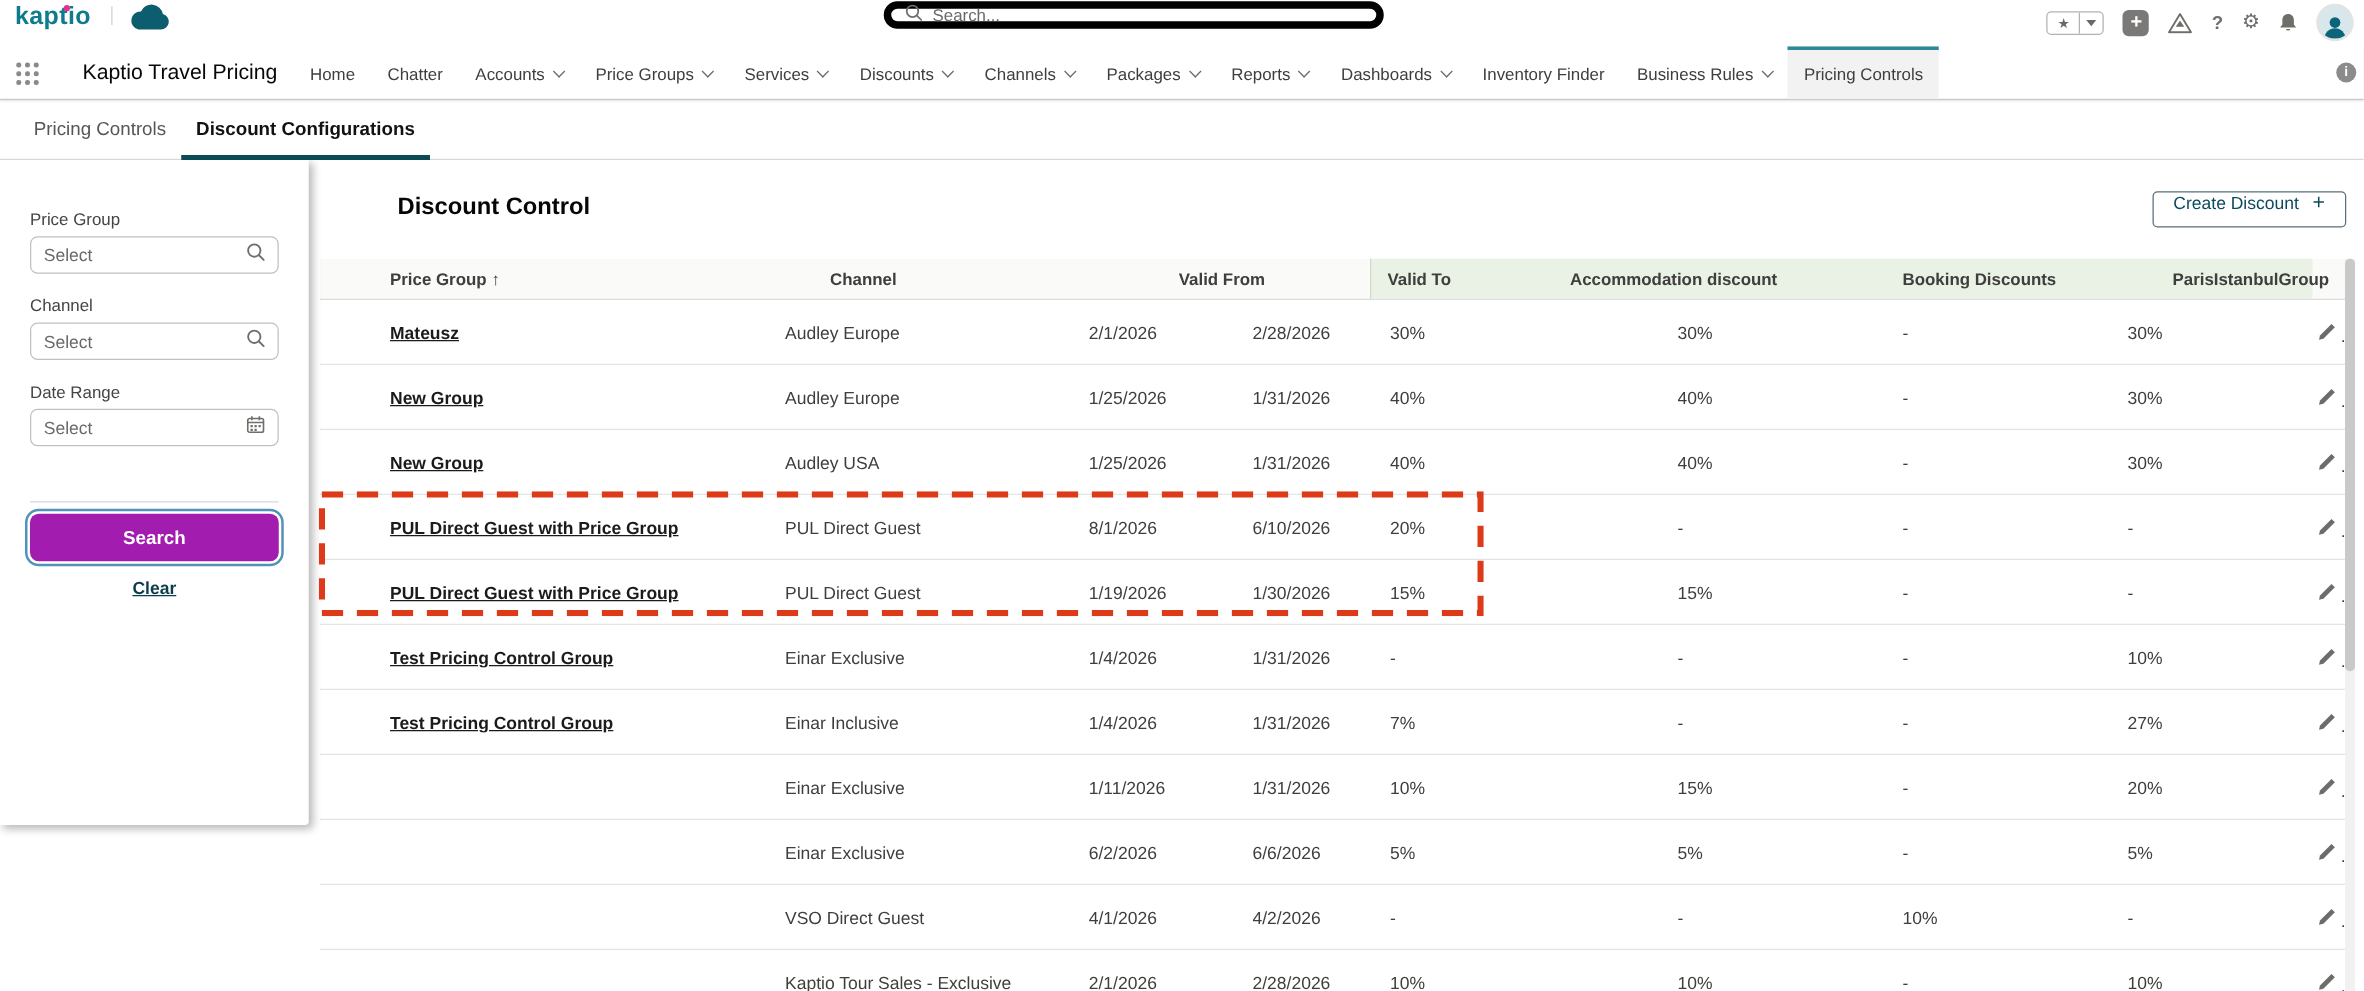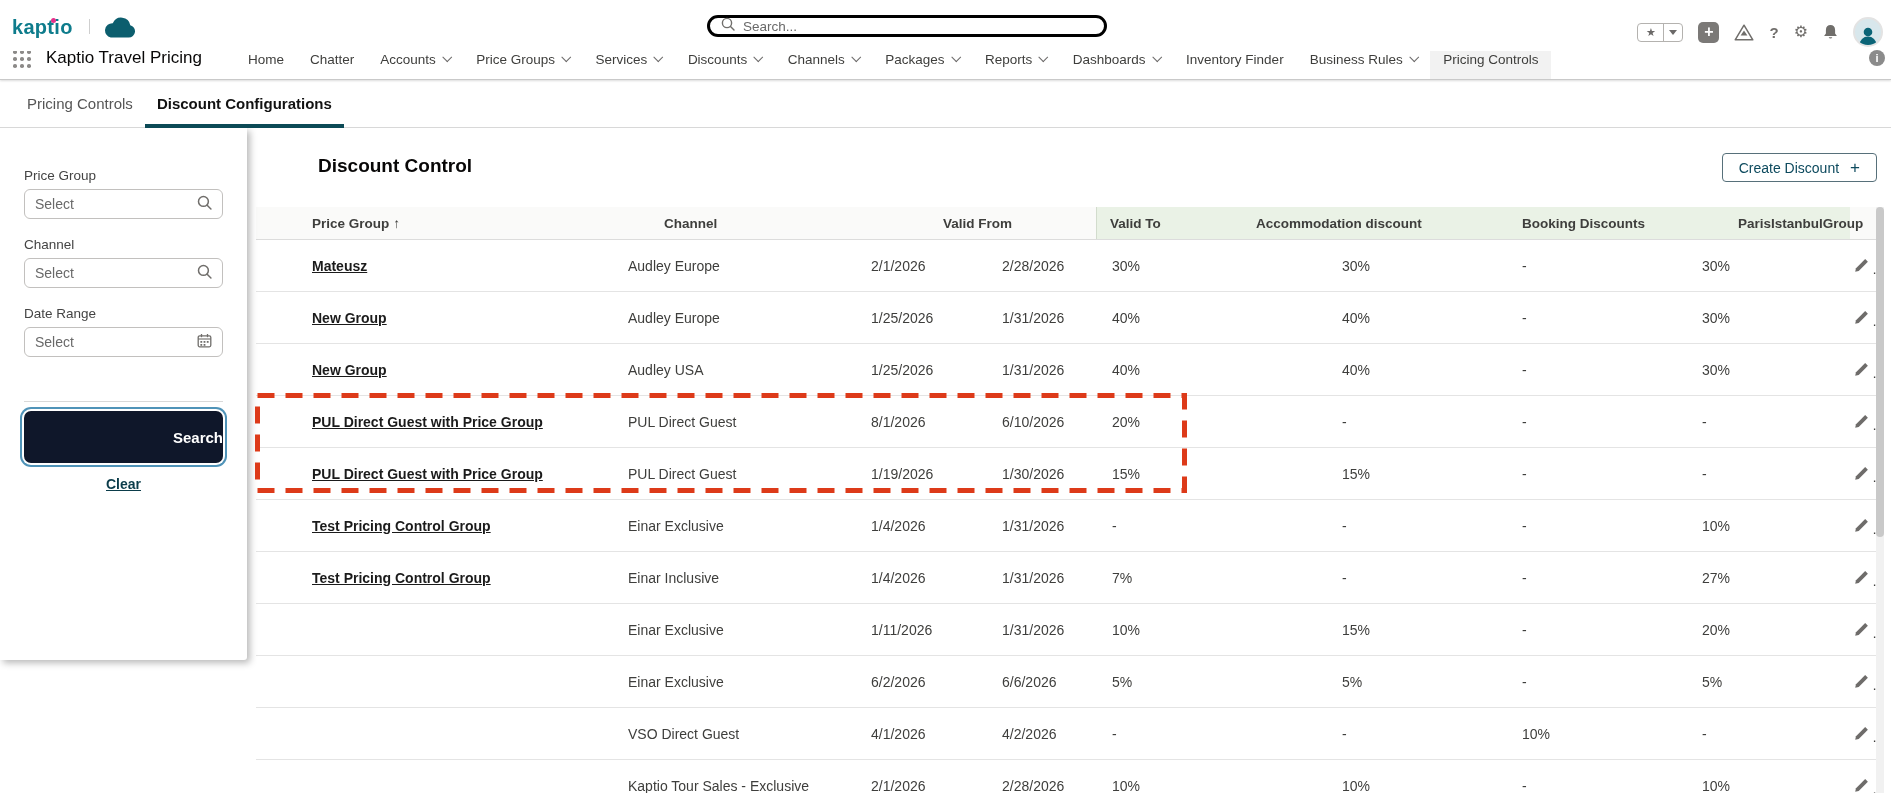--- a/index.html
+++ b/index.html
@@ -1,68 +1,68 @@
 <!DOCTYPE html>
 <html><head>
 <meta charset="utf-8">
 <style>
   * { margin:0; padding:0; box-sizing:border-box; }
   html,body { width:1891px; height:793px; overflow:hidden; }
   body { font-family:"Liberation Sans", sans-serif; background:#fff; position:relative; color:#3e3e3c; }
 
   
-  .topbar { position:absolute; top:14px; left:0; right:0; height:37px; background:#fff; z-index:20; }
+  .topbar { position:absolute; top:0; left:0; right:0; height:37px; background:#fff; z-index:20; }
   .logo { position:absolute; left:12px; top:2px; font-size:20px; font-weight:bold; color:#0E7C8C; letter-spacing:.3px; }
   .logo::after { content:""; position:absolute; left:38.5px; top:2px; width:5px; height:5px; border-radius:50%; background:#E5318B; }
   .logo-divider { position:absolute; left:89px; top:5px; width:1px; height:15px; background:#cfcfcf; }
   .cloud-icon { position:absolute; left:103px; top:3px; }
-  .searchbox { position:absolute; left:707px; top:1px; width:400px; height:22px; border:3px solid #000000; border-radius:11px; background:#fff; display:flex; align-items:center; gap:8px; padding:0 11px; }
+  .searchbox { position:absolute; left:707px; top:1px; width:400px; height:22px; border:6px solid #000000; border-radius:11px; background:#fff; display:flex; align-items:center; gap:8px; padding:0 11px; }
   .searchbox input { flex:1; border:0; outline:0; font-family:inherit; font-size:13.5px; color:#444; background:transparent; }
   ::placeholder { color:#696969; opacity:1; }
   .gicons { position:absolute; right:8px; top:1px; display:flex; align-items:center; gap:15px; height:34px; }
   .fav { display:flex; height:19px; border:1px solid #b4b2af; border-radius:4px; overflow:hidden; background:#fff; }
   .fav-star { width:25px; display:grid; place-items:center; font-size:11px; color:#6b6968; cursor:pointer; }
   .fav-caret { width:19px; display:grid; place-items:center; border-left:1px solid #b4b2af; cursor:pointer; }
   .caret-shape { width:0; height:0; border-left:4px solid transparent; border-right:4px solid transparent; border-top:5px solid #6b6968; }
   .gplus { width:21px; height:21px; border-radius:5px; background:#7b7977; color:#fff; font-size:16px; font-weight:bold; display:grid; place-items:center; line-height:1; cursor:pointer; }
   .gq { font-size:15px; font-weight:bold; color:#706e6b; cursor:pointer; }
   .ggear { font-size:16px; color:#706e6b; cursor:pointer; line-height:1; }
   .gbell { cursor:pointer; display:grid; place-items:center; }
   .avatar { width:30px; height:30px; border-radius:50%; background:#d8e7ec; border:2px solid #e3e3e3; display:flex; align-items:flex-end; justify-content:center; overflow:hidden; cursor:pointer; }
 
   
   .navbar { position:absolute; top:37px; left:0; right:0; height:43px; background:#fff; border-bottom:1px solid #c9c9c9; box-shadow:0 1px 2px rgba(0,0,0,.14); z-index:15; }
   .waffle { position:absolute; left:13px; top:13px; display:grid; grid-template-columns:repeat(3,1fr); gap:3.5px; cursor:pointer; }
   .waffle i { width:3.6px; height:3.6px; border-radius:50%; background:#8c8a88; }
-  .appname { position:absolute; left:46px; top:11px; font-size:17px; color:#080707; }
+  .appname { position:absolute; left:66px; top:11px; font-size:17px; color:#080707; }
   .nav-tabs { position:absolute; left:235px; top:0; height:100%; display:flex;text-align:center; }
   .nav-tab { display:flex; align-items:center; gap:8px; padding:0 13px; font-size:13.5px; color:#3e3e3c; border-top:3px solid transparent; cursor:pointer; white-space:nowrap; }
   .nav-tab.active { background:#f2f2f2; border-top-color:#2E8A98; }
   .chev { width:6.5px; height:6.5px; border-right:1.4px solid #6b6968; border-bottom:1.4px solid #6b6968; transform:rotate(45deg) translate(-1px,-1px); margin-top:-3px; }
   .info-fab { position:absolute; left:1869px; top:50px; width:16px; height:16px; border-radius:50%; background:#8b8b8b; color:#fff; font-size:11px; font-weight:bold; display:grid; place-items:center; z-index:30; cursor:pointer; }
 
   
   .subtabbar { position:absolute; top:80px; left:0; right:0; height:48px; background:#fff; border-bottom:1px solid #d8d8d8; display:flex; align-items:center; padding-left:15px; z-index:10; }
   .subtab { height:100%; display:flex; align-items:center; padding:0 12px; font-size:15px; color:#565656; position:relative; cursor:pointer; white-space:nowrap; }
   .subtab.active { color:#121212; font-weight:bold; }
   .subtab.active::after { content:""; position:absolute; left:0; right:0; bottom:-1px; height:4px; background:#0C4A56; }
 
   
   .filters { position:absolute; left:0; top:128px; width:247px; height:532px; background:#fff; box-shadow:3px 3px 7px rgba(0,0,0,.28); padding:40px 24px 0 24px; z-index:8; border-radius:0 0 3px 0; }
   .f-label { font-size:13.5px; color:#444; margin-bottom:6px; }
   .sel { height:30px; border:1px solid #c2c0be; border-radius:6px; background:#fff; display:flex; align-items:center; gap:6px; padding:0 10px; margin-bottom:18px; }
   .sel input { flex:1; min-width:0; border:0; outline:0; font-family:inherit; font-size:14px; color:#444; background:transparent; }
   .f-divider { border:0; border-top:1px solid #d9d9d9; margin:44px 0 0 0; }
-  .search-btn { display:block; width:100%; height:52px; margin-top:9px; background:#0f172a; color:#fff; font-family:inherit; font-size:15px; font-weight:bold; border:0; border-radius:7px; box-shadow:0 0 0 2px #fff, 0 0 0 4px #4F93B8; cursor:pointer;text-align:right; }
+  .search-btn { display:block; width:100%; height:38px; margin-top:9px; background:#a21caf; color:#fff; font-family:inherit; font-size:15px; font-weight:bold; border:0; border-radius:7px; box-shadow:0 0 0 2px #fff, 0 0 0 4px #4F93B8; cursor:pointer; }
   .clear-btn { display:block; margin:13px auto 0 auto; background:none; border:0; font-family:inherit; font-size:14px; font-weight:bold; color:#0B3C4A; text-decoration:underline; cursor:pointer; }
 
   
   .content { position:absolute; left:256px; top:128px; right:0; bottom:0; background:#fff; }
   .content-title { position:absolute; left:62px; top:27px; font-size:19px; font-weight:bold; color:#080707; }
-  .create-btn { position:absolute; right:14px; top:25px; height:29px; display:flex; align-items:center; gap:11px; padding:0 16px; background:#fff; border:1px solid #57707a; border-radius:4px; color:#0D4A5E; font-family:inherit; font-size:14px; cursor:pointer; }
+  .create-btn { position:absolute; right:14px; top:25px; height:29px; display:flex; align-items:flex-start; gap:11px; padding:0 16px; background:#fff; border:1px solid #57707a; border-radius:4px; color:#0D4A5E; font-family:inherit; font-size:14px; cursor:pointer; }
   .create-plus { font-size:17px; line-height:1; margin-top:-1px; }
 
   
   .dtable { position:absolute; left:0; top:79px; right:15px; }
   .grid-row { display:grid; grid-template-columns:316px 243px 131px 110px 230px 180px 180px 148px 26px; padding-left:56px; align-items:center; }
   .thead { position:relative; height:33px; background:#FAFAF9; border-bottom:1px solid #dcdcdc; font-weight:bold; font-size:13.5px; color:#3e3e3c;gap:36px; }
   .thead .hgreen { position:absolute; left:840px; top:0; bottom:0; width:754px; background:#EAF2E6; border-left:1px solid #d2dccd; }
   .thead .cell { position:relative; z-index:1; }
   .sort-arrow { font-weight:normal; margin-left:4px; }
   .trow { height:52px; border-bottom:1px solid #e4e4e4; font-size:14px; background:transparent; }

